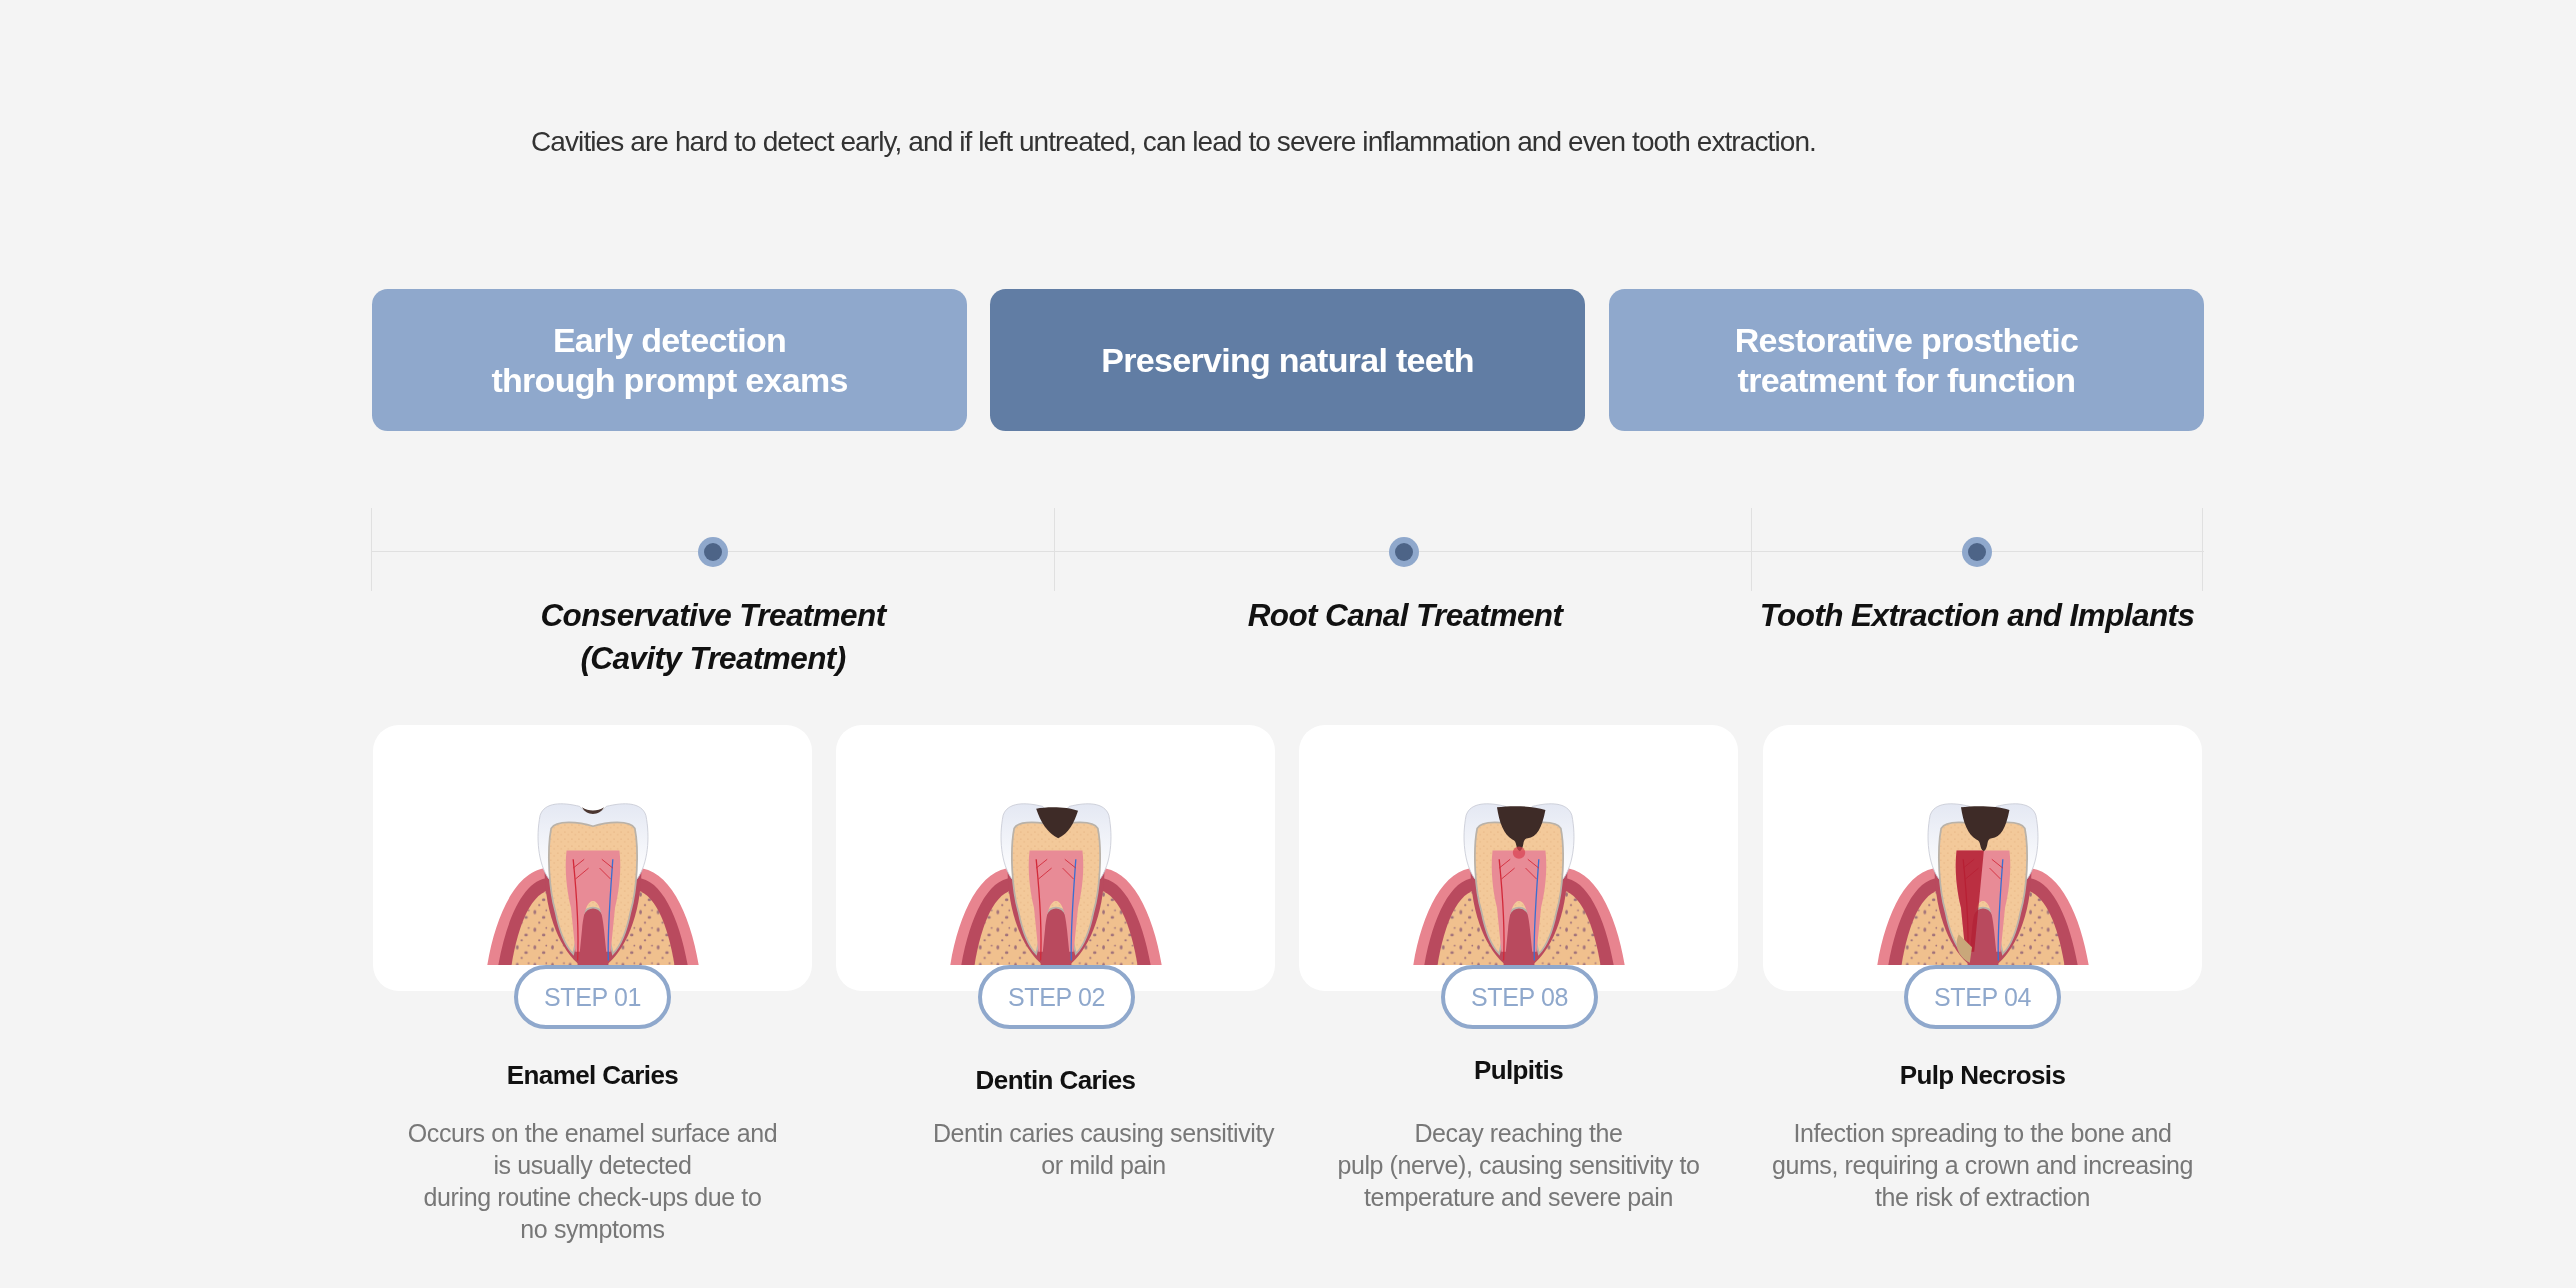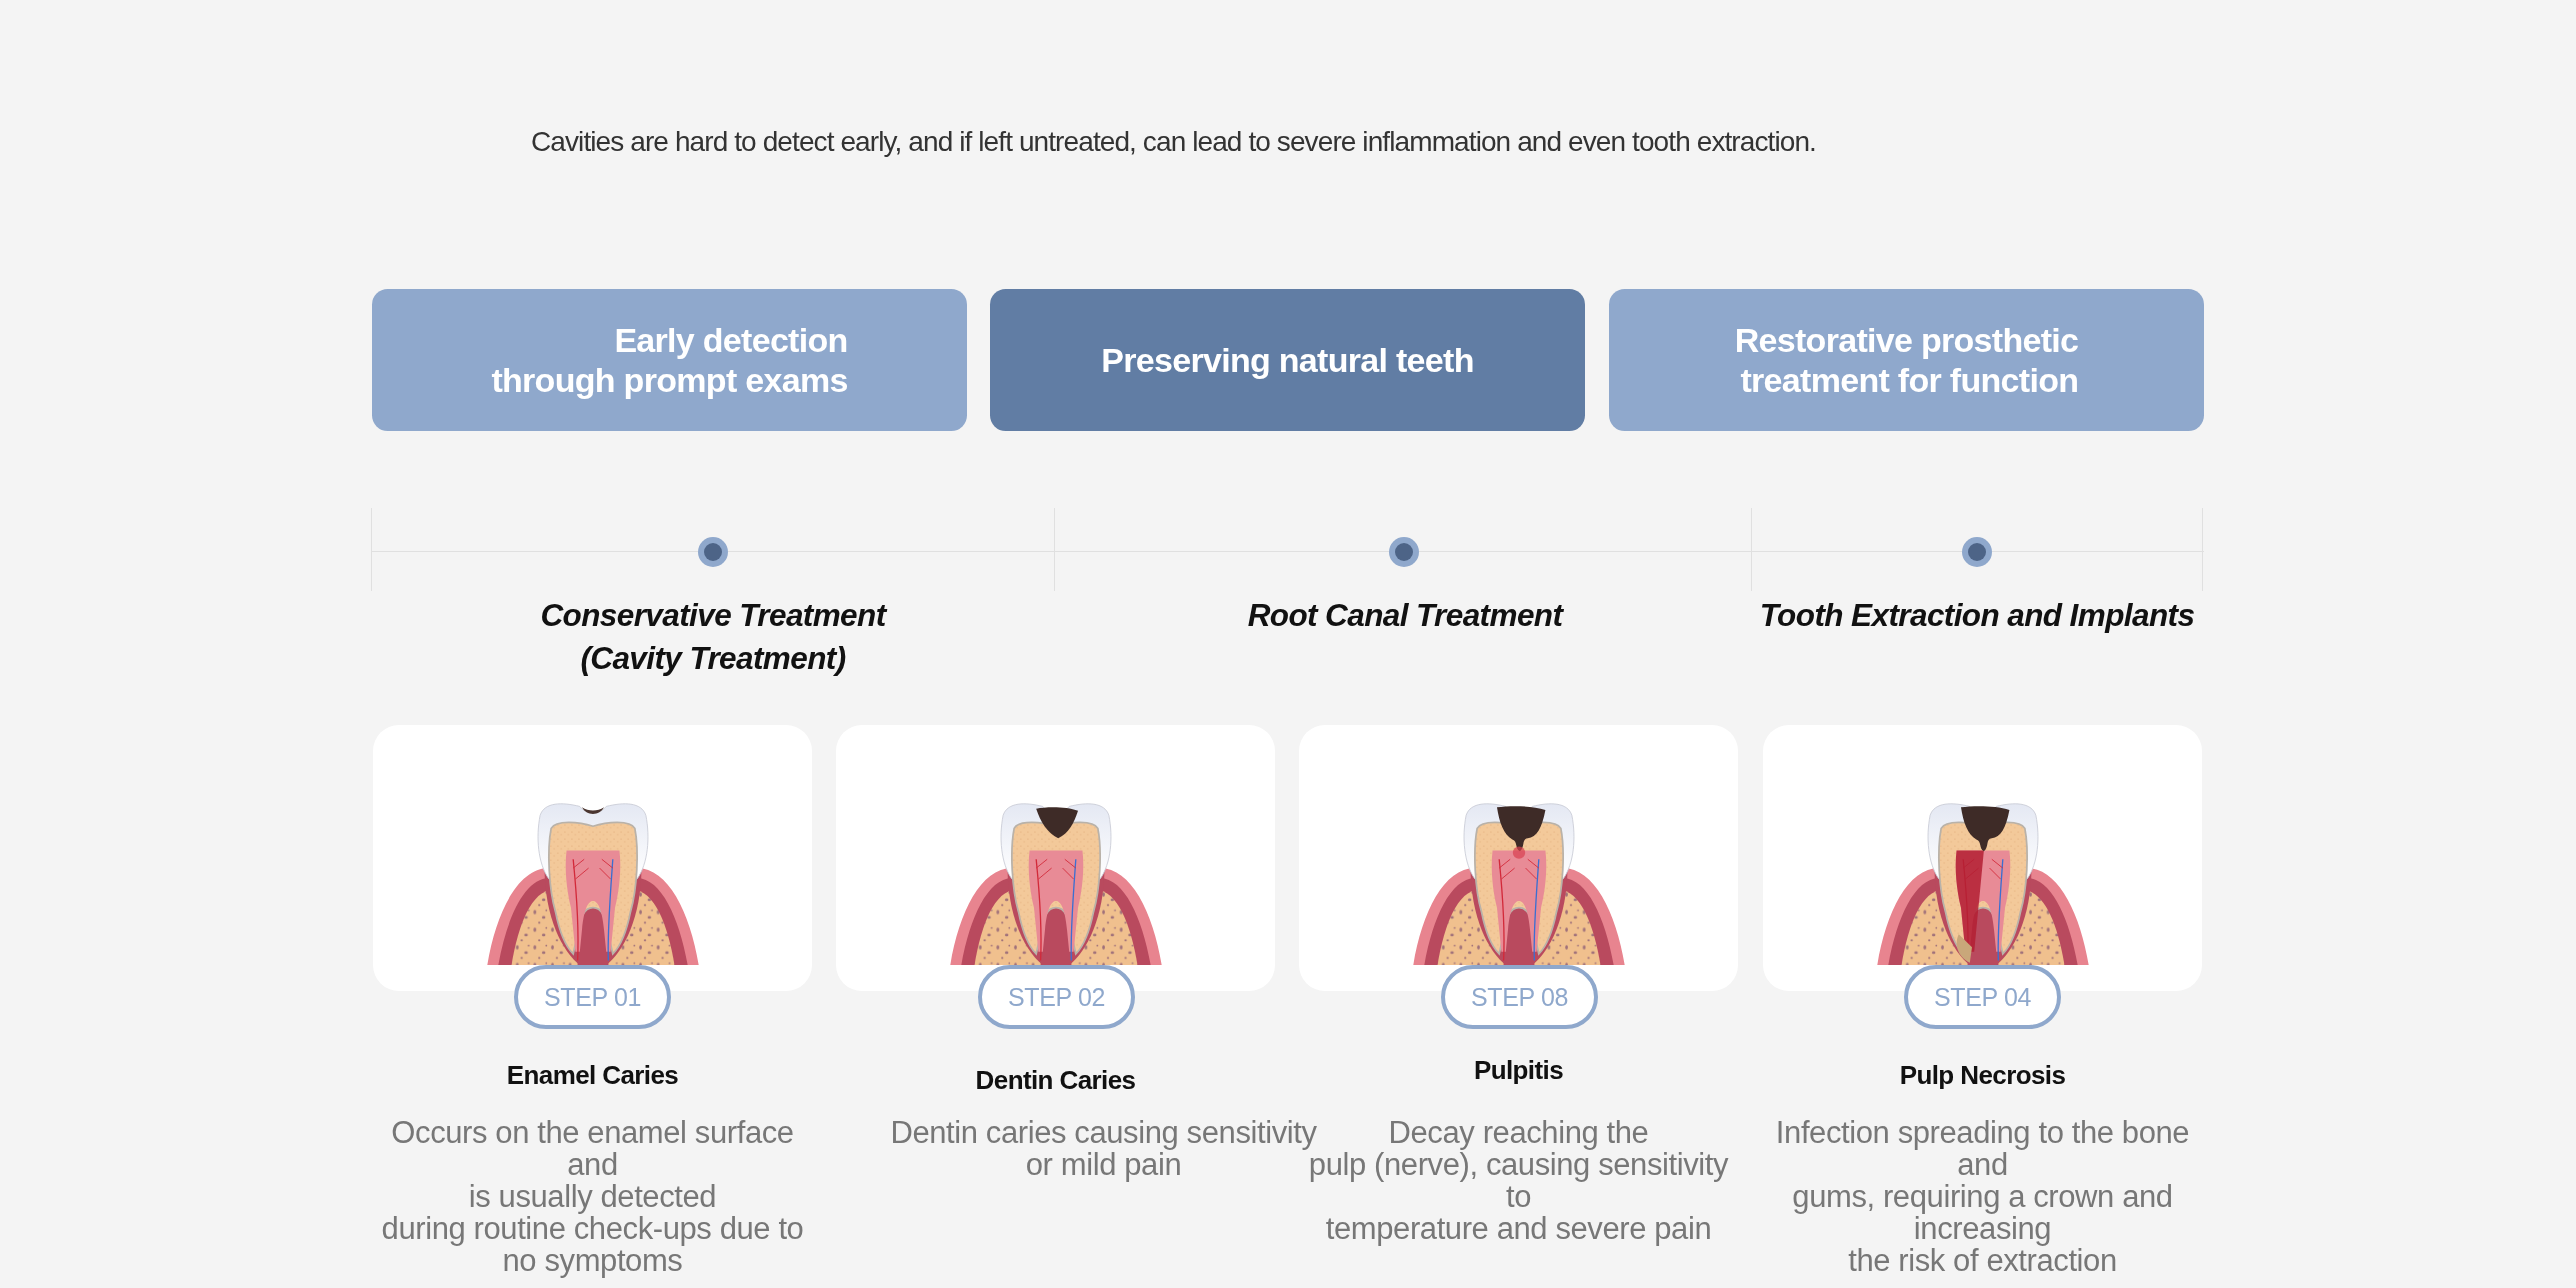--- a/index.html
+++ b/index.html
@@ -12,21 +12,21 @@
     color:#333333; font-size:28px; letter-spacing:-0.9px; line-height:43px;
   }
   .intro p { margin:0; }
   .boxes { position:absolute; left:372px; top:289px; width:1832px; height:142px; }
   .box {
     position:absolute; top:0; width:595px; height:142px; border-radius:15.7px;
     display:flex; align-items:center; justify-content:center; text-align:center;
     color:#ffffff; font-size:34px; font-weight:bold; letter-spacing:-0.7px; line-height:40px;
     white-space:pre-line;
   }
-  .box.light { background:#8fa8cc;text-align:right; }
+  .box.light { background:#8fa8cc; }
   .box.dark { background:#617da4; }
   .timeline { position:absolute; left:371px; top:508px; width:1833px; height:186px; }
   .tl-line { position:absolute; left:0; top:43px; width:1833px; height:1.4px; background:#e0e0e0; }
   .tl-vline { position:absolute; top:0; width:1.4px; height:83px; background:#e0e0e0; }
   .tl-dot {
     position:absolute; top:29px; width:30px; height:30px; border-radius:50%;
     background:#8fa8cc; box-sizing:border-box;
   }
   .tl-dot::after {
     content:""; position:absolute; left:5.7px; top:5.7px; width:18.6px; height:18.6px; border-radius:50%; background:#4d6487;
@@ -43,21 +43,21 @@
     border:4.3px solid #8fa8cc; border-radius:32px; background:#ffffff;
     display:flex; align-items:center; justify-content:center;
     color:#8fa8cc; font-weight:normal; font-size:25px; letter-spacing:-0.4px;
   }
   .step-title {
     position:absolute; width:439px; text-align:center; color:#111111;
     font-size:26px; font-weight:bold; letter-spacing:-0.6px;
   }
   .step-desc {
     position:absolute; width:439px; text-align:center; color:#777777;
-    font-size:31px; line-height:32px; letter-spacing:-0.4px; white-space:pre-line;
+    font-size:25px; line-height:32px; letter-spacing:-0.4px; white-space:pre-line;
   }
 </style>
 </head>
 <body>
 
 <div class="intro">
   <p>Cavities are hard to detect early, and if left untreated, can lead to severe inflammation and even tooth extraction.</p>
 </div>
 
 <div class="boxes">

